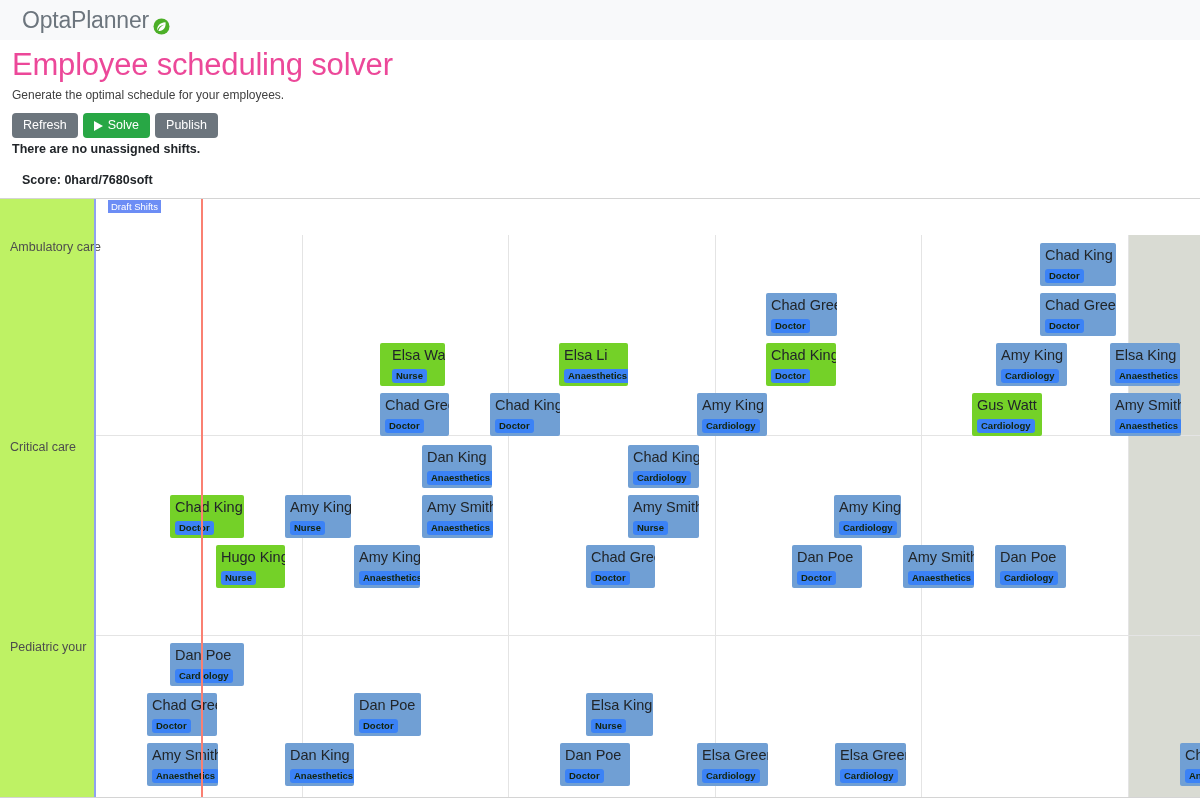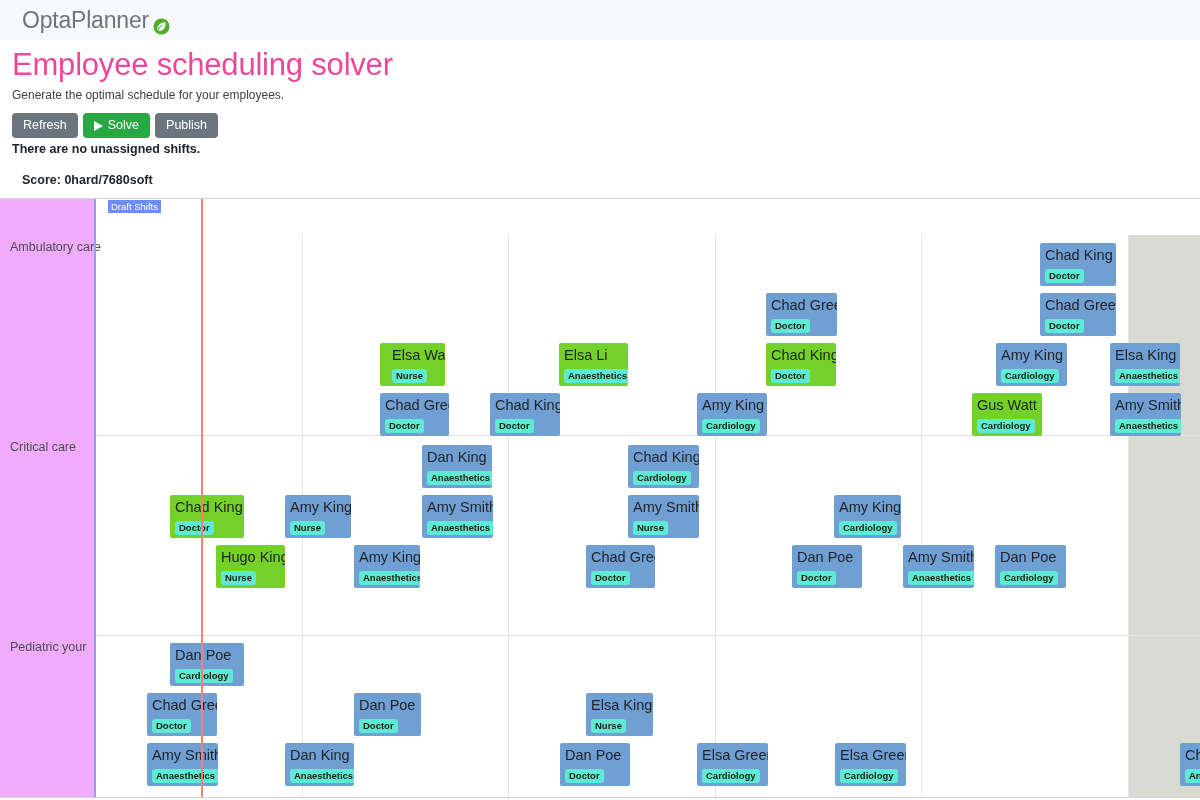--- a/index.html
+++ b/index.html
@@ -106,21 +106,21 @@
     width: 1200px;
     height: 600px;
     border-top: 1px solid #d4d4d4;
     border-bottom: 1px solid #d4d4d4;
     overflow: hidden;
   }
   .tl-label-col {
     position: absolute;
     left: 0; top: 0; bottom: 0;
     width: 95px;
-    background: #f0abfc;
+    background: #bef264;
     border-right: 1px solid #e0e0e0;
     z-index: 5;
   }
   .tl-body {
     position: absolute;
     left: 0; right: 0; top: 0; bottom: 0;
   }
 
   
   .tl-shade {
@@ -214,21 +214,21 @@
   .shift.green { background: #74d128; }
   .shift-name {
     display: block;
     font-size: 14.5px;
     color: #212529;
     line-height: 20px;
     white-space: nowrap;
   }
   .shift-badge {
     display: inline-block;
-    background: #5eead4;
+    background: #3b82f6;
     color: #14240a;
     font-size: 9.5px;
     font-weight: bold;
     line-height: 12px;
     padding: 1px 4px;
     border-radius: 3px;
     white-space: nowrap;
     margin-top: 1px;
   }
 </style>

